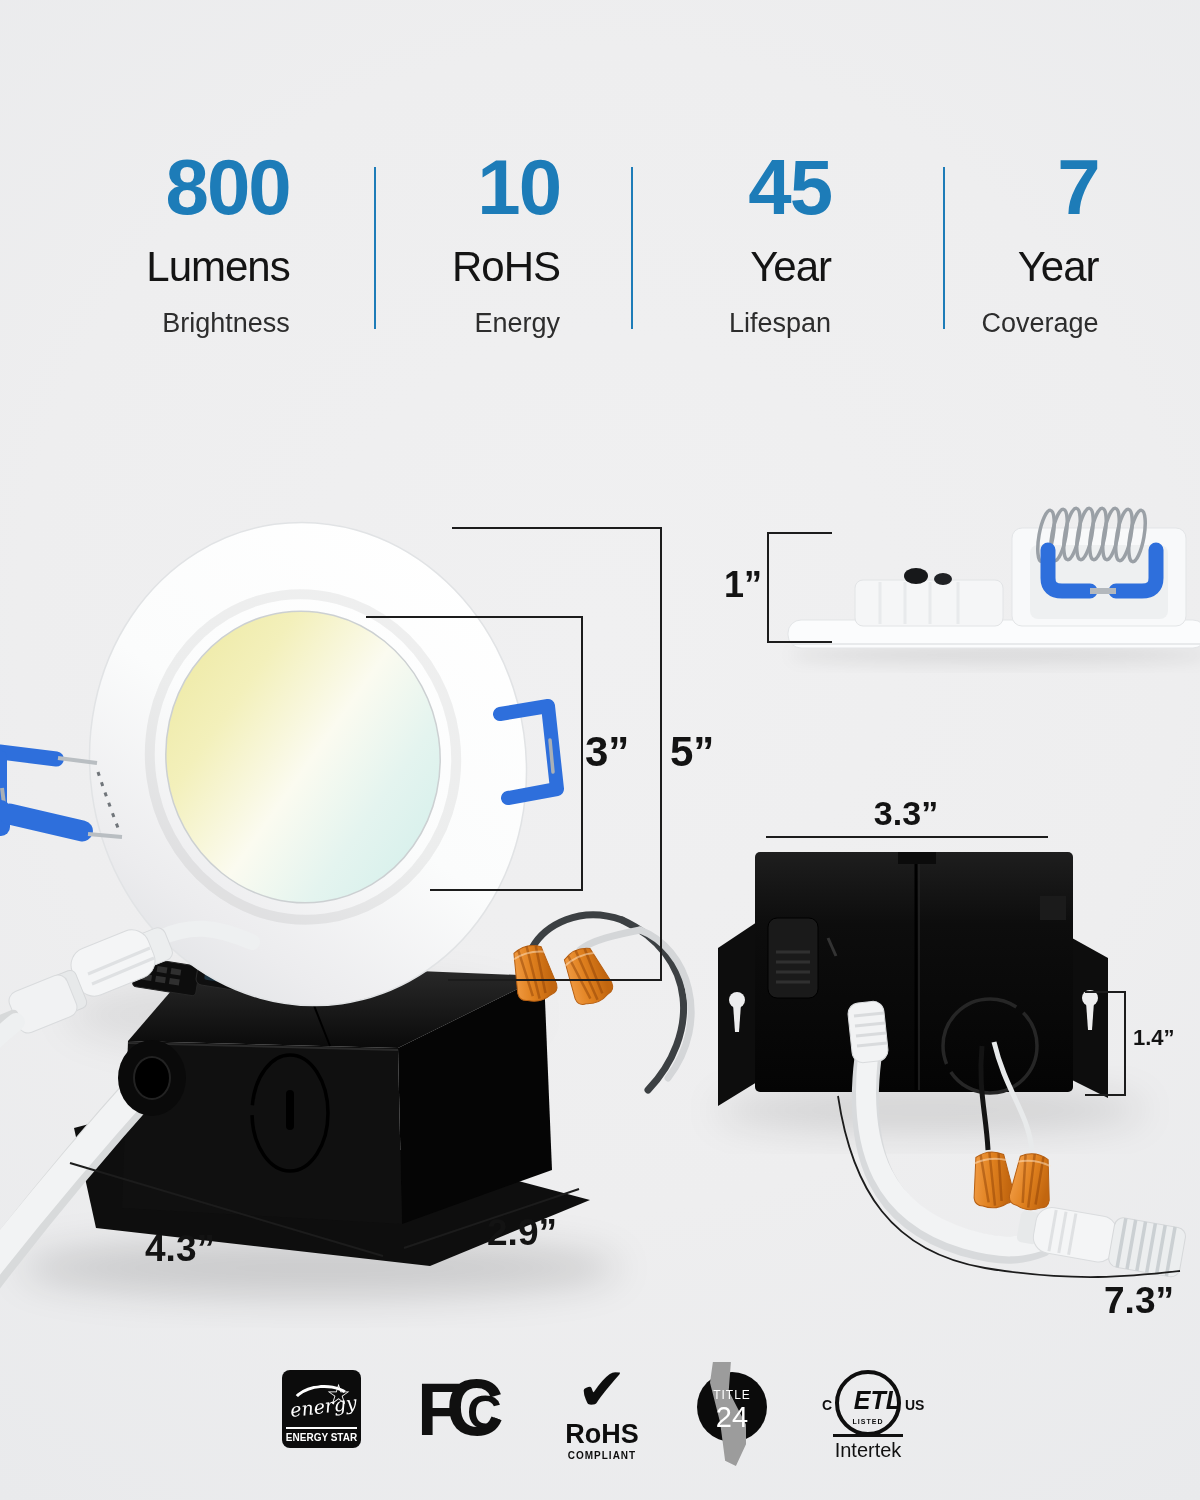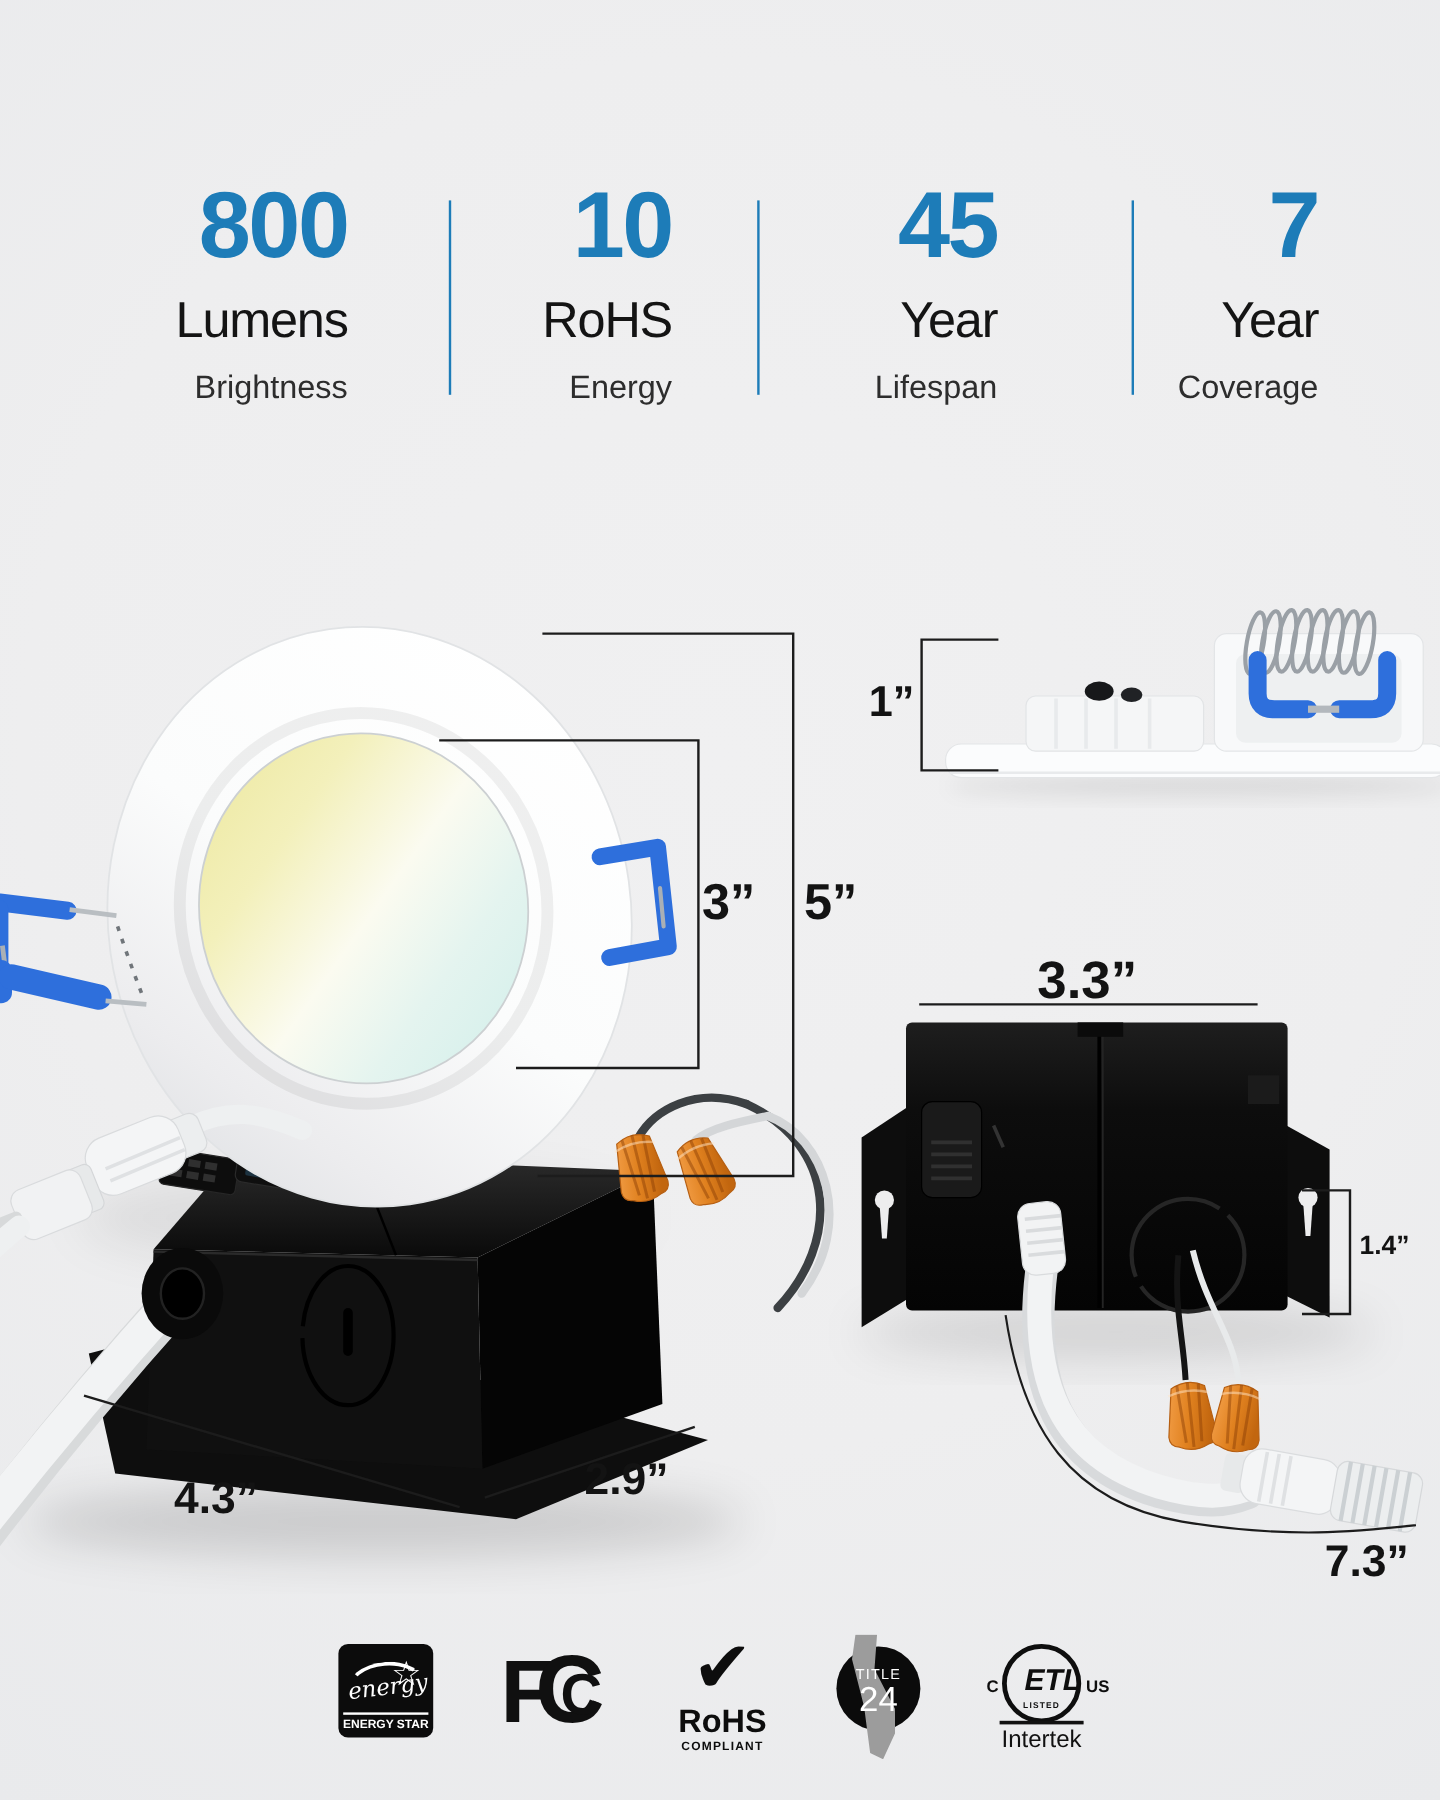--- a/index.html
+++ b/index.html
@@ -281,21 +281,21 @@
     <div class="stat" style="left:1040px;">
       <div class="stat-value">7</div>
       <div class="stat-unit">Year</div>
       <div class="stat-label">Coverage</div>
     </div>
   </div>
 
   <div class="dim" style="left:585px;top:731px;font-size:42px;">3”</div>
   <div class="dim" style="left:670px;top:731px;font-size:42px;">5”</div>
   <div class="dim" style="left:724px;top:567px;font-size:36px;">1”</div>
-  <div class="dim dim-c" style="left:906px;top:796px;font-size:44px;">3.3”</div>
+  <div class="dim dim-c" style="left:906px;top:796px;font-size:34px;">3.3”</div>
   <div class="dim" style="left:1133px;top:1027px;font-size:22px;">1.4”</div>
   <div class="dim dim-c" style="left:180px;top:1212px;font-size:37px;margin-top:18px;">4.3”</div>
   <div class="dim dim-c" style="left:522px;top:1214px;font-size:37px;">2.9”</div>
   <div class="dim dim-c" style="left:1139px;top:1282px;font-size:37px;">7.3”</div>
 
   <div>
 
     <div class="cert" style="left:282px;top:1370px;width:79px;height:79px;">
       <div class="es-box">
         <div class="es-arc"></div>

